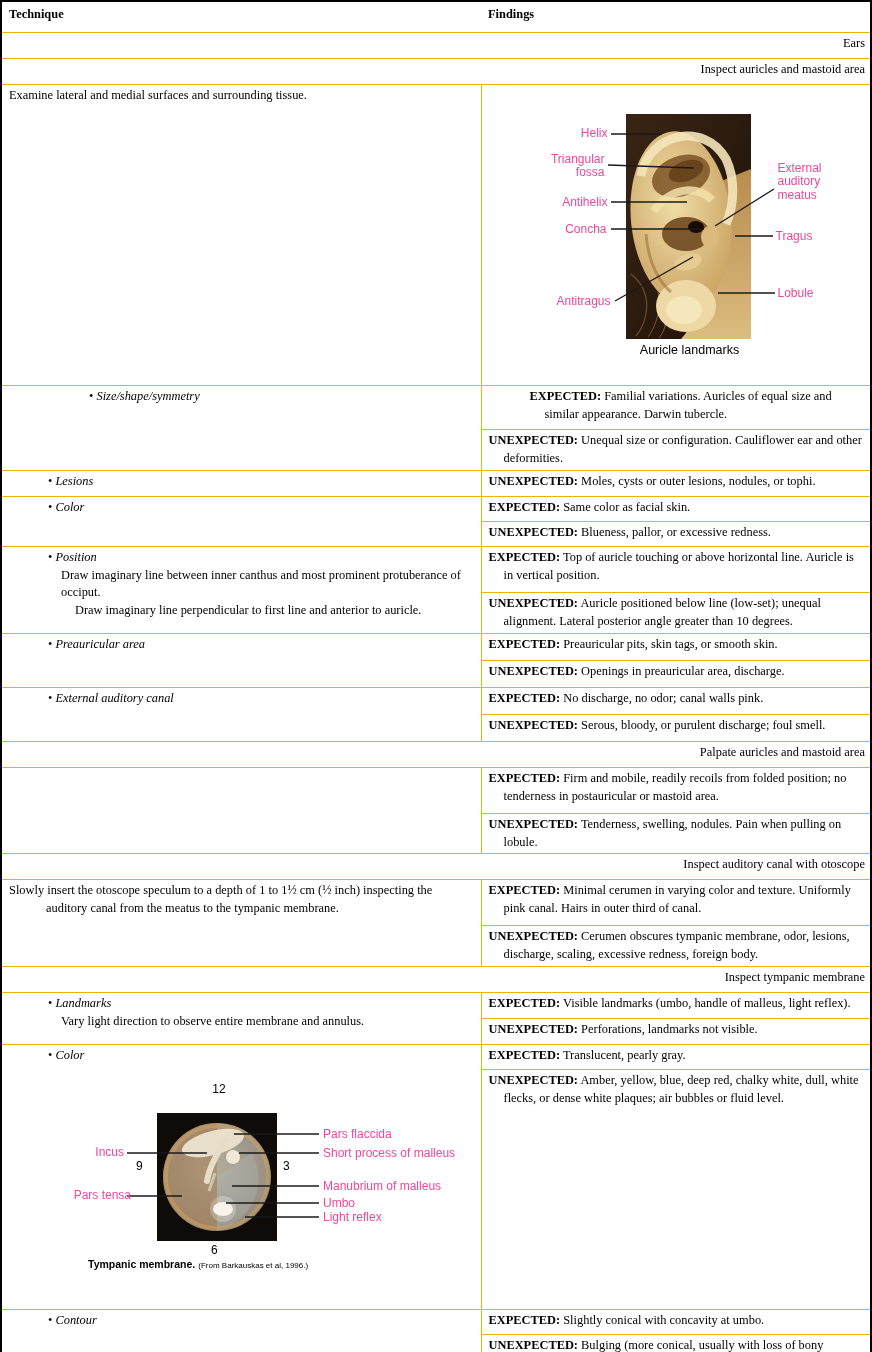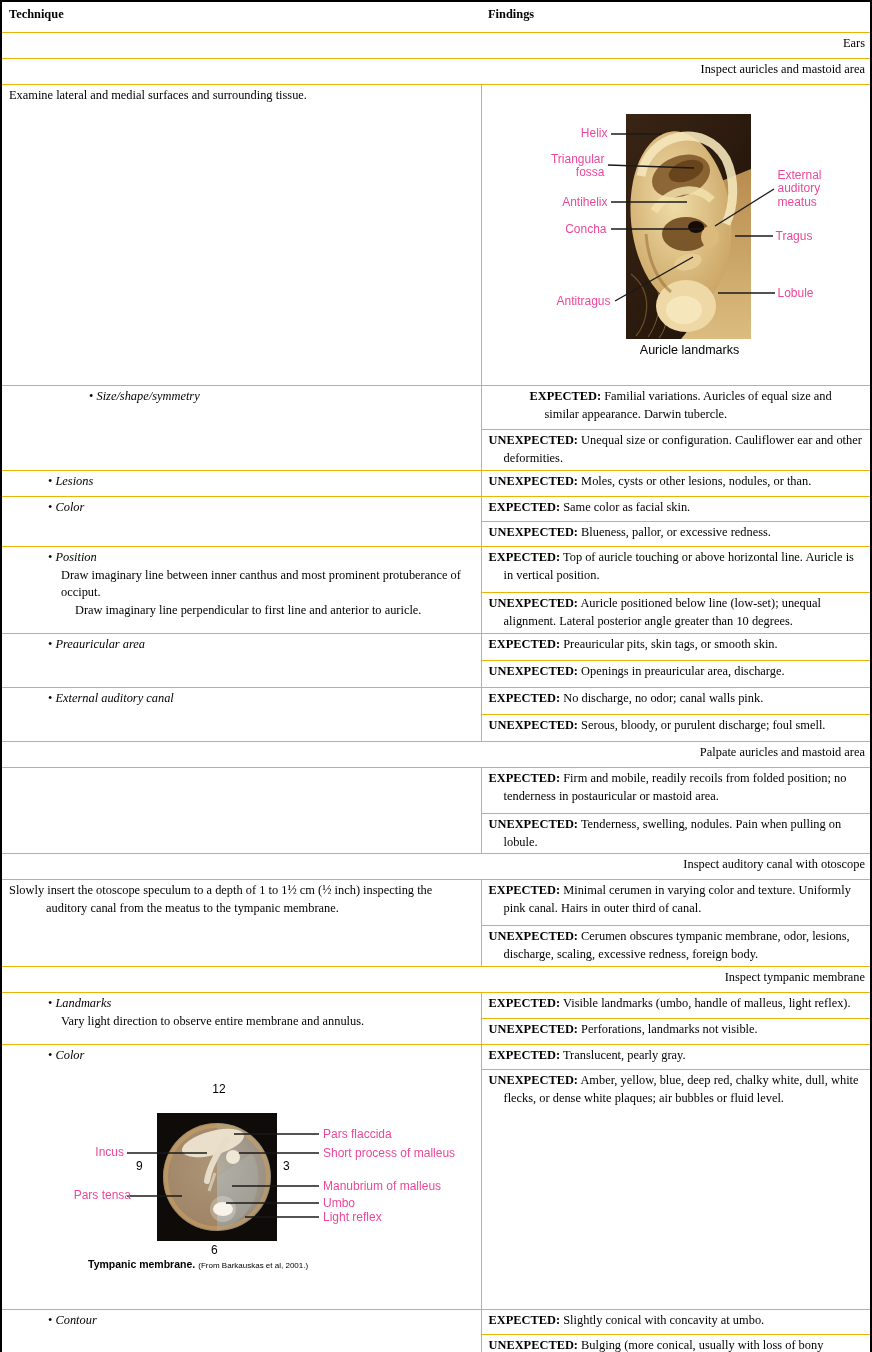--- a/index.html
+++ b/index.html
@@ -112,21 +112,21 @@
             <line x1="292" y1="104" x2="233" y2="141"></line>
             <line x1="253" y1="151" x2="291" y2="151"></line>
             <line x1="236" y1="208" x2="293" y2="208"></line>
           </g>
         </svg>
         <div class="flabel ra" style="left:0;width:126px;top:42px;">Helix</div>
         <div class="flabel ra" style="left:40px;width:83px;top:68px;">Triangular fossa</div>
         <div class="flabel ra" style="left:0;width:126px;top:111px;">Antihelix</div>
         <div class="flabel ra" style="left:0;width:125px;top:138px;">Concha</div>
         <div class="flabel ra" style="left:0;width:129px;top:210px;">Antitragus</div>
-        <div class="flabel" style="left:296px;width:62px;top:84px;">External auditory meatus</div>
+        <div class="flabel" style="left:296px;width:62px;top:77px;">External auditory meatus</div>
         <div class="flabel" style="left:294px;width:70px;top:145px;">Tragus</div>
         <div class="flabel" style="left:296px;width:70px;top:202px;">Lobule</div>
         <div class="fig-cap" style="left:138px;width:140px;top:257px;text-align:center;">Auricle landmarks</div>
       </div>
     </td>
   </tr>
 
   <tr class="h39">
     <td rowspan="2">
       <div class="bullet">Size/shape/symmetry</div>
@@ -139,21 +139,21 @@
     <td>
       <p class="fx"><span class="lbl">UNEXPECTED:</span> <span>Unequal size or configuration. Cauliflower ear and other deformities.</span></p>
     </td>
   </tr>
 
   <tr class="h21">
     <td>
       <div class="bullet">Lesions</div>
     </td>
     <td>
-      <p class="fx"><span class="lbl">UNEXPECTED:</span> <span>Moles, cysts or other lesions, nodules, or than.</span></p>
+      <p class="fx"><span class="lbl">UNEXPECTED:</span> <span>Moles, cysts or outer lesions, nodules, or tophi.</span></p>
     </td>
   </tr>
 
   <tr class="h20">
     <td rowspan="2">
       <div class="bullet">Color</div>
     </td>
     <td>
       <p class="fx"><span class="lbl">EXPECTED:</span> <span>Same color as facial skin.</span></p>
     </td>
@@ -302,21 +302,21 @@
         <div class="clock" style="left:209px;top:197px;">6</div>
         <div class="flabel ra" style="left:40px;width:82px;top:101px;">Incus</div>
         <div class="flabel ra" style="left:37px;width:92px;top:144px;">Pars tensa</div>
         <div class="flabel" style="left:321px;width:150px;top:83px;">Pars flaccida</div>
         <div class="flabel" style="left:321px;width:155px;top:102px;">Short process of malleus</div>
         <div class="flabel" style="left:321px;width:155px;top:135px;">Manubrium of malleus</div>
         <div class="flabel" style="left:321px;width:100px;top:152px;">Umbo</div>
         <div class="flabel" style="left:321px;width:120px;top:166px;">Light reflex</div>
         <div style="position:absolute;left:86px;top:211px;">
           <span class="tm-cap-b">Tympanic membrane.</span>
-          <span class="tm-cap-s">(From Barkauskas et al, 2001.)</span>
+          <span class="tm-cap-s">(From Barkauskas et al, 1996.)</span>
         </div>
       </div>
     </td>
     <td>
       <p class="fx"><span class="lbl">EXPECTED:</span> <span>Translucent, pearly gray.</span></p>
     </td>
   </tr>
   <tr class="hTm">
     <td>
       <p class="fx"><span class="lbl">UNEXPECTED:</span> <span>Amber, yellow, blue, deep red, chalky white, dull, white flecks, or dense white plaques; air bubbles or fluid level.</span></p>

